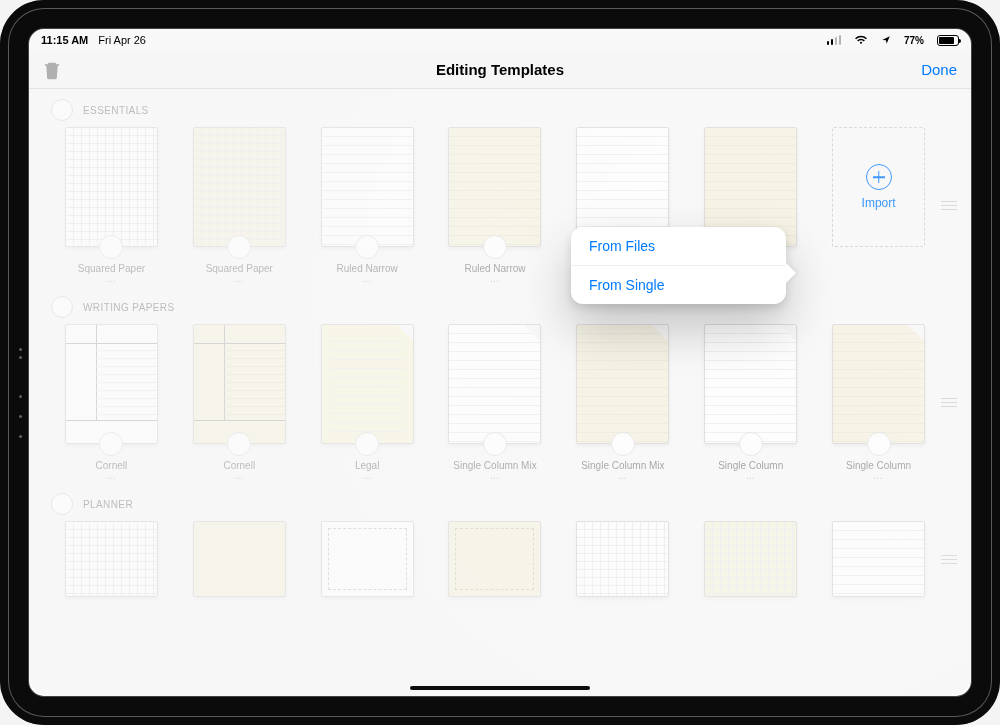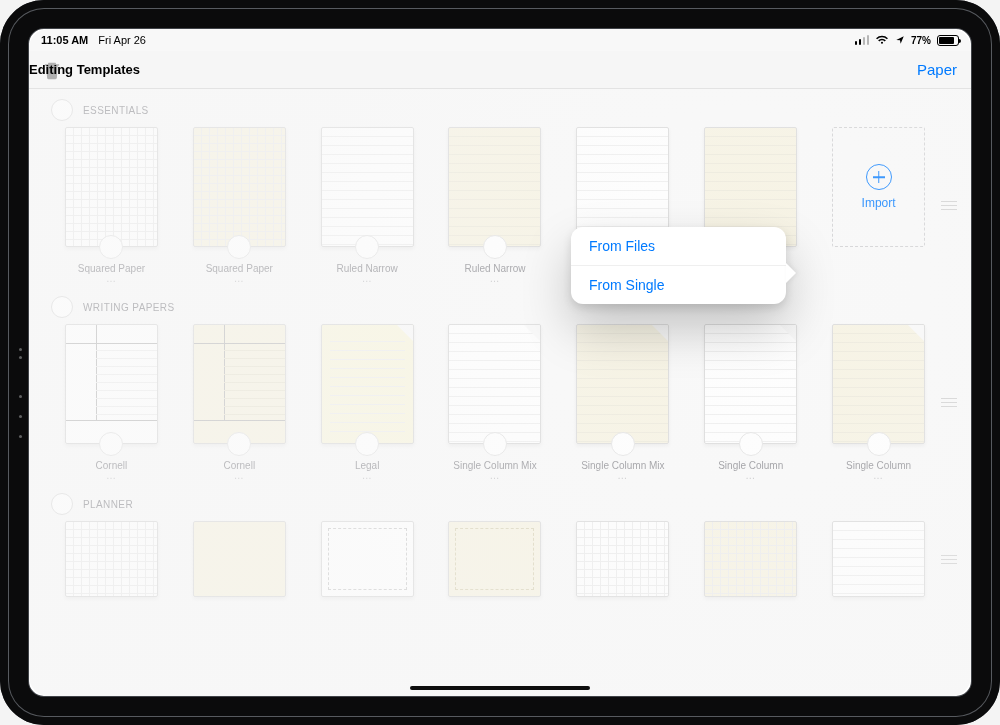--- a/index.html
+++ b/index.html
@@ -52,21 +52,21 @@
     display: flex;
     align-items: center;
     padding: 0 12px;
     font-size: 11px;
     font-weight: 600;
     color: #000;
     background: #f8f8f8;
   }
   .statusbar .time { margin-right: 10px; }
   .statusbar .date { font-weight: 500; text-align: right; }
-  .statusbar .right { margin-left: auto; display: flex; align-items: center; gap: 6px; font-size: 10px;}
+  .statusbar .right { margin-left: auto; display: flex; align-items: center; gap: 13px; font-size: 10px;}
   .sig { width: 14px; height: 9px; position: relative; }
   .sig span { position: absolute; bottom: 0; width: 2px; background: #000; border-radius: 1px; }
   .sig span:nth-child(1){ left:0px; height:4px; }
   .sig span:nth-child(2){ left:4px; height:6px; }
   .sig span:nth-child(3){ left:8px; height:8px; background:#b6b6b6;}
   .sig span:nth-child(4){ left:12px; height:10px; background:#b6b6b6;}
   .wifi svg { width: 14px; height: 10px; display:block;}
   .loc svg { width: 10px; height: 10px; display:block;}
   .battery {
     width: 22px; height: 11px;
@@ -83,22 +83,22 @@
   .navbar {
     height: 38px;
     display: flex;
     align-items: center;
     padding: 0 14px;
     background: #f6f6f6;
     border-bottom: 1px solid #e3e3e3;
     position: relative;
   }
   .navbar .title {
-    position: absolute; left:0; right:0; 
-    font-size: 13px; font-weight: 600; color: #000;
+    position: absolute; left:0; right:0; text-align: center;
+    font-size: 15px; font-weight: 600; color: #000;
     pointer-events: none;
   }
   .nav-done {
     margin-left: auto;
     color: #007aff;
     font-size: 15px;
   }
   .trash svg { width: 18px; height: 20px; display:block; color:#b0b0b0; }
 
   
@@ -291,21 +291,21 @@
 </head>
 <body>
 
 <div class="device">
   <div class="edge-dots1"></div>
   <div class="edge-dots2"></div>
 
   <div class="screen">
 
     <div class="statusbar">
-      <span class="time">11:05 AM</span>
+      <span class="time">11:15 AM</span>
       <span class="date">Fri Apr 26</span>
       <div class="right">
         <div class="sig">
             <span></span>
             <span></span>
             <span></span>
             <span></span>
           </div>
         <div class="wifi">
           <svg viewBox="0 0 20 14">
@@ -324,21 +324,21 @@
       </div>
     </div>
 
     <div class="navbar">
       <div class="trash">
         <svg viewBox="0 0 24 28">
             <path d="M4 8h16l-1.2 17c-.05 1-.9 1.8-1.9 1.8H7c-1 0-1.85-.8-1.9-1.8L4 8zm3-4h10l1 2H6l1-2zM2 6h20v2H2V6z" fill="currentColor"></path>
           </svg>
       </div>
       <div class="title">Editing Templates</div>
-      <div class="nav-done">Paper</div>
+      <div class="nav-done">Done</div>
     </div>
 
     <div class="content">
 
       <div class="section essentials dim-layer">
         <div class="section-head">
           <div class="radio"></div>
           <span>ESSENTIALS</span>
         </div>
         <div class="row-wrapper">

